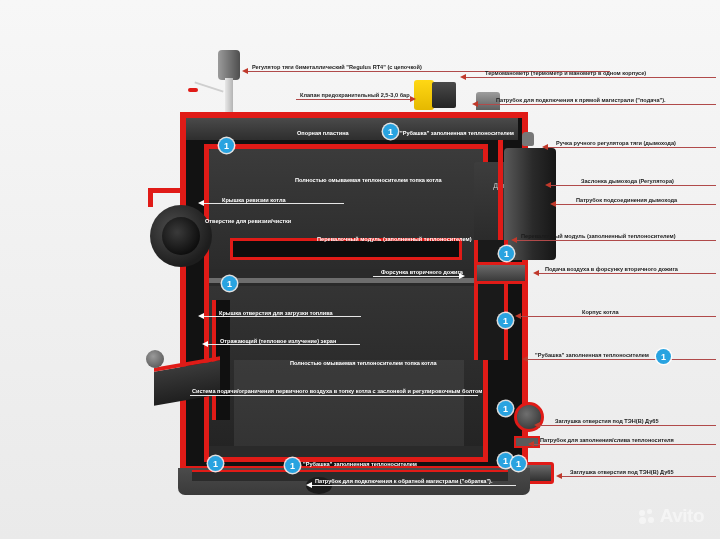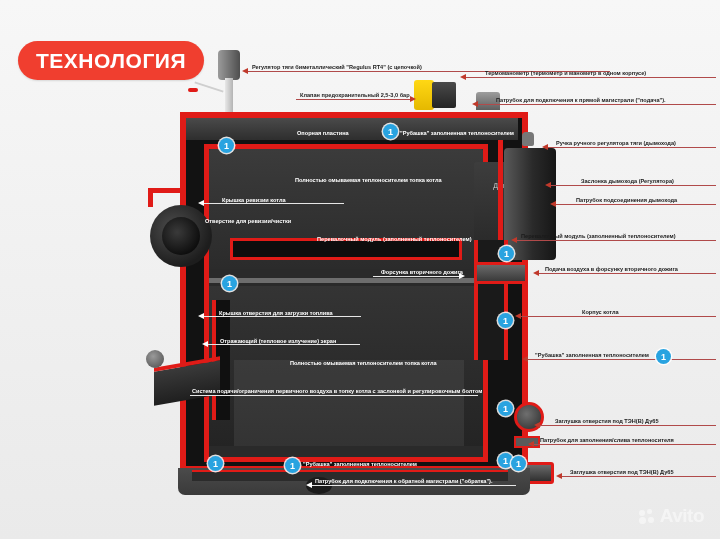--- a/index.html
+++ b/index.html
@@ -223,23 +223,20 @@
   .wm-d2{left:8px;top:0;width:5px;height:5px;}
   .wm-d3{left:0;top:8px;width:7px;height:7px;}
   .wm-d4{left:9px;top:8px;width:6px;height:6px;}
   .wm-text{color:#ffffff;font-size:19px;font-weight:bold;letter-spacing:-.5px;}
 </style>
 </head>
 <body>
 
 <div id="stage">
 
-  <div class="badge">
-    <span>ТЕХНОЛОГИЯ</span>
-  </div>
 
   <div class="boiler">
 
     <div class="fit-regulator"></div>
     <div class="fit-reg-stem"></div>
     <div class="fit-reg-chain"></div>
     <div class="fit-reg-tip"></div>
     <div class="fit-valve"></div>
     <div class="fit-valve-body"></div>
     <div class="fit-port"></div>

